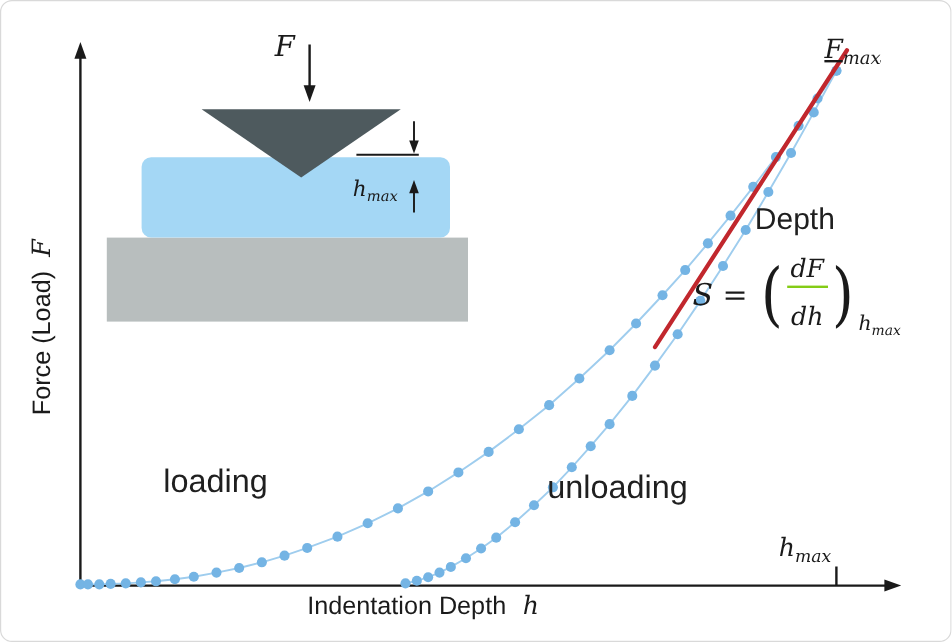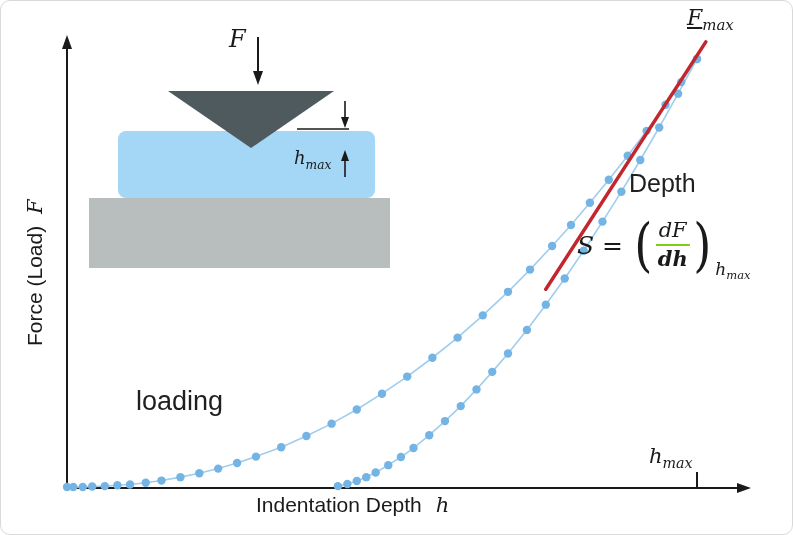--- a/index.html
+++ b/index.html
@@ -27,21 +27,21 @@
   .xaxis-lbl { font-size:21px; left:255px; top:492px; }
   .formula {
     position:absolute; left:576px; top:202px; height:84px;
     display:flex; align-items:center;
     font-family:"DejaVu Serif", serif; font-style:italic; color:#1a1a1a;
   }
   .formula .lhs { font-size:25px; margin-right:9px; }
   .formula .paren { font-size:58px; font-style:normal; font-weight:300; transform:scaleX(0.8); line-height:1; }
   .formula .frac { display:flex; flex-direction:column; align-items:center; font-size:21px; line-height:1.12; margin:0 1px; }
   .formula .num { border-bottom:2px solid #84cc16; padding:0 3px 1px 3px; }
-  .formula .den { padding-top:1px;font-weight:bold; }
+  .formula .den { padding-top:13px; }
   .formula .fsub { align-self:flex-end; font-size:17px; margin:0 0 5px 2px; }
 </style>
 </head>
 <body>
 
 <div class="figure">
 
   <svg width="793" height="535" viewBox="0 0 793 535">
 
     <g>
@@ -134,23 +134,24 @@
     <span>Force (Load)</span>
     <span class="mvar" style="margin-left:6px">F</span>
   </div>
 
   <div class="lbl xaxis-lbl">
     <span>Indentation Depth</span>
     <span class="mvar" style="margin-left:8px">h</span>
   </div>
 
   <div class="lbl loading-lbl" style="left:135px; top:385px;">loading</div>
+  <div class="lbl unloading-lbl" style="left:455px; top:390px;">unloading</div>
   <div class="lbl slope-lbl" style="left:628px; top:168px;">Depth</div>
 
-  <div class="lbl fmax-lbl" style="left:686px; top:4px;text-decoration:underline;">
+  <div class="lbl fmax-lbl" style="left:686px; top:28px;text-decoration:underline;">
     <span>F</span><sub>max</sub>
   </div>
 
   <div class="lbl hmax-lbl" style="left:648px; top:443px; font-size:21px;">
     <span>h</span><sub>max</sub>
   </div>
 
   <div class="lbl inset-f-lbl" style="left:228px; top:24px;">F</div>
 
   <div class="lbl inset-hmax-lbl" style="left:293px; top:146px;">

